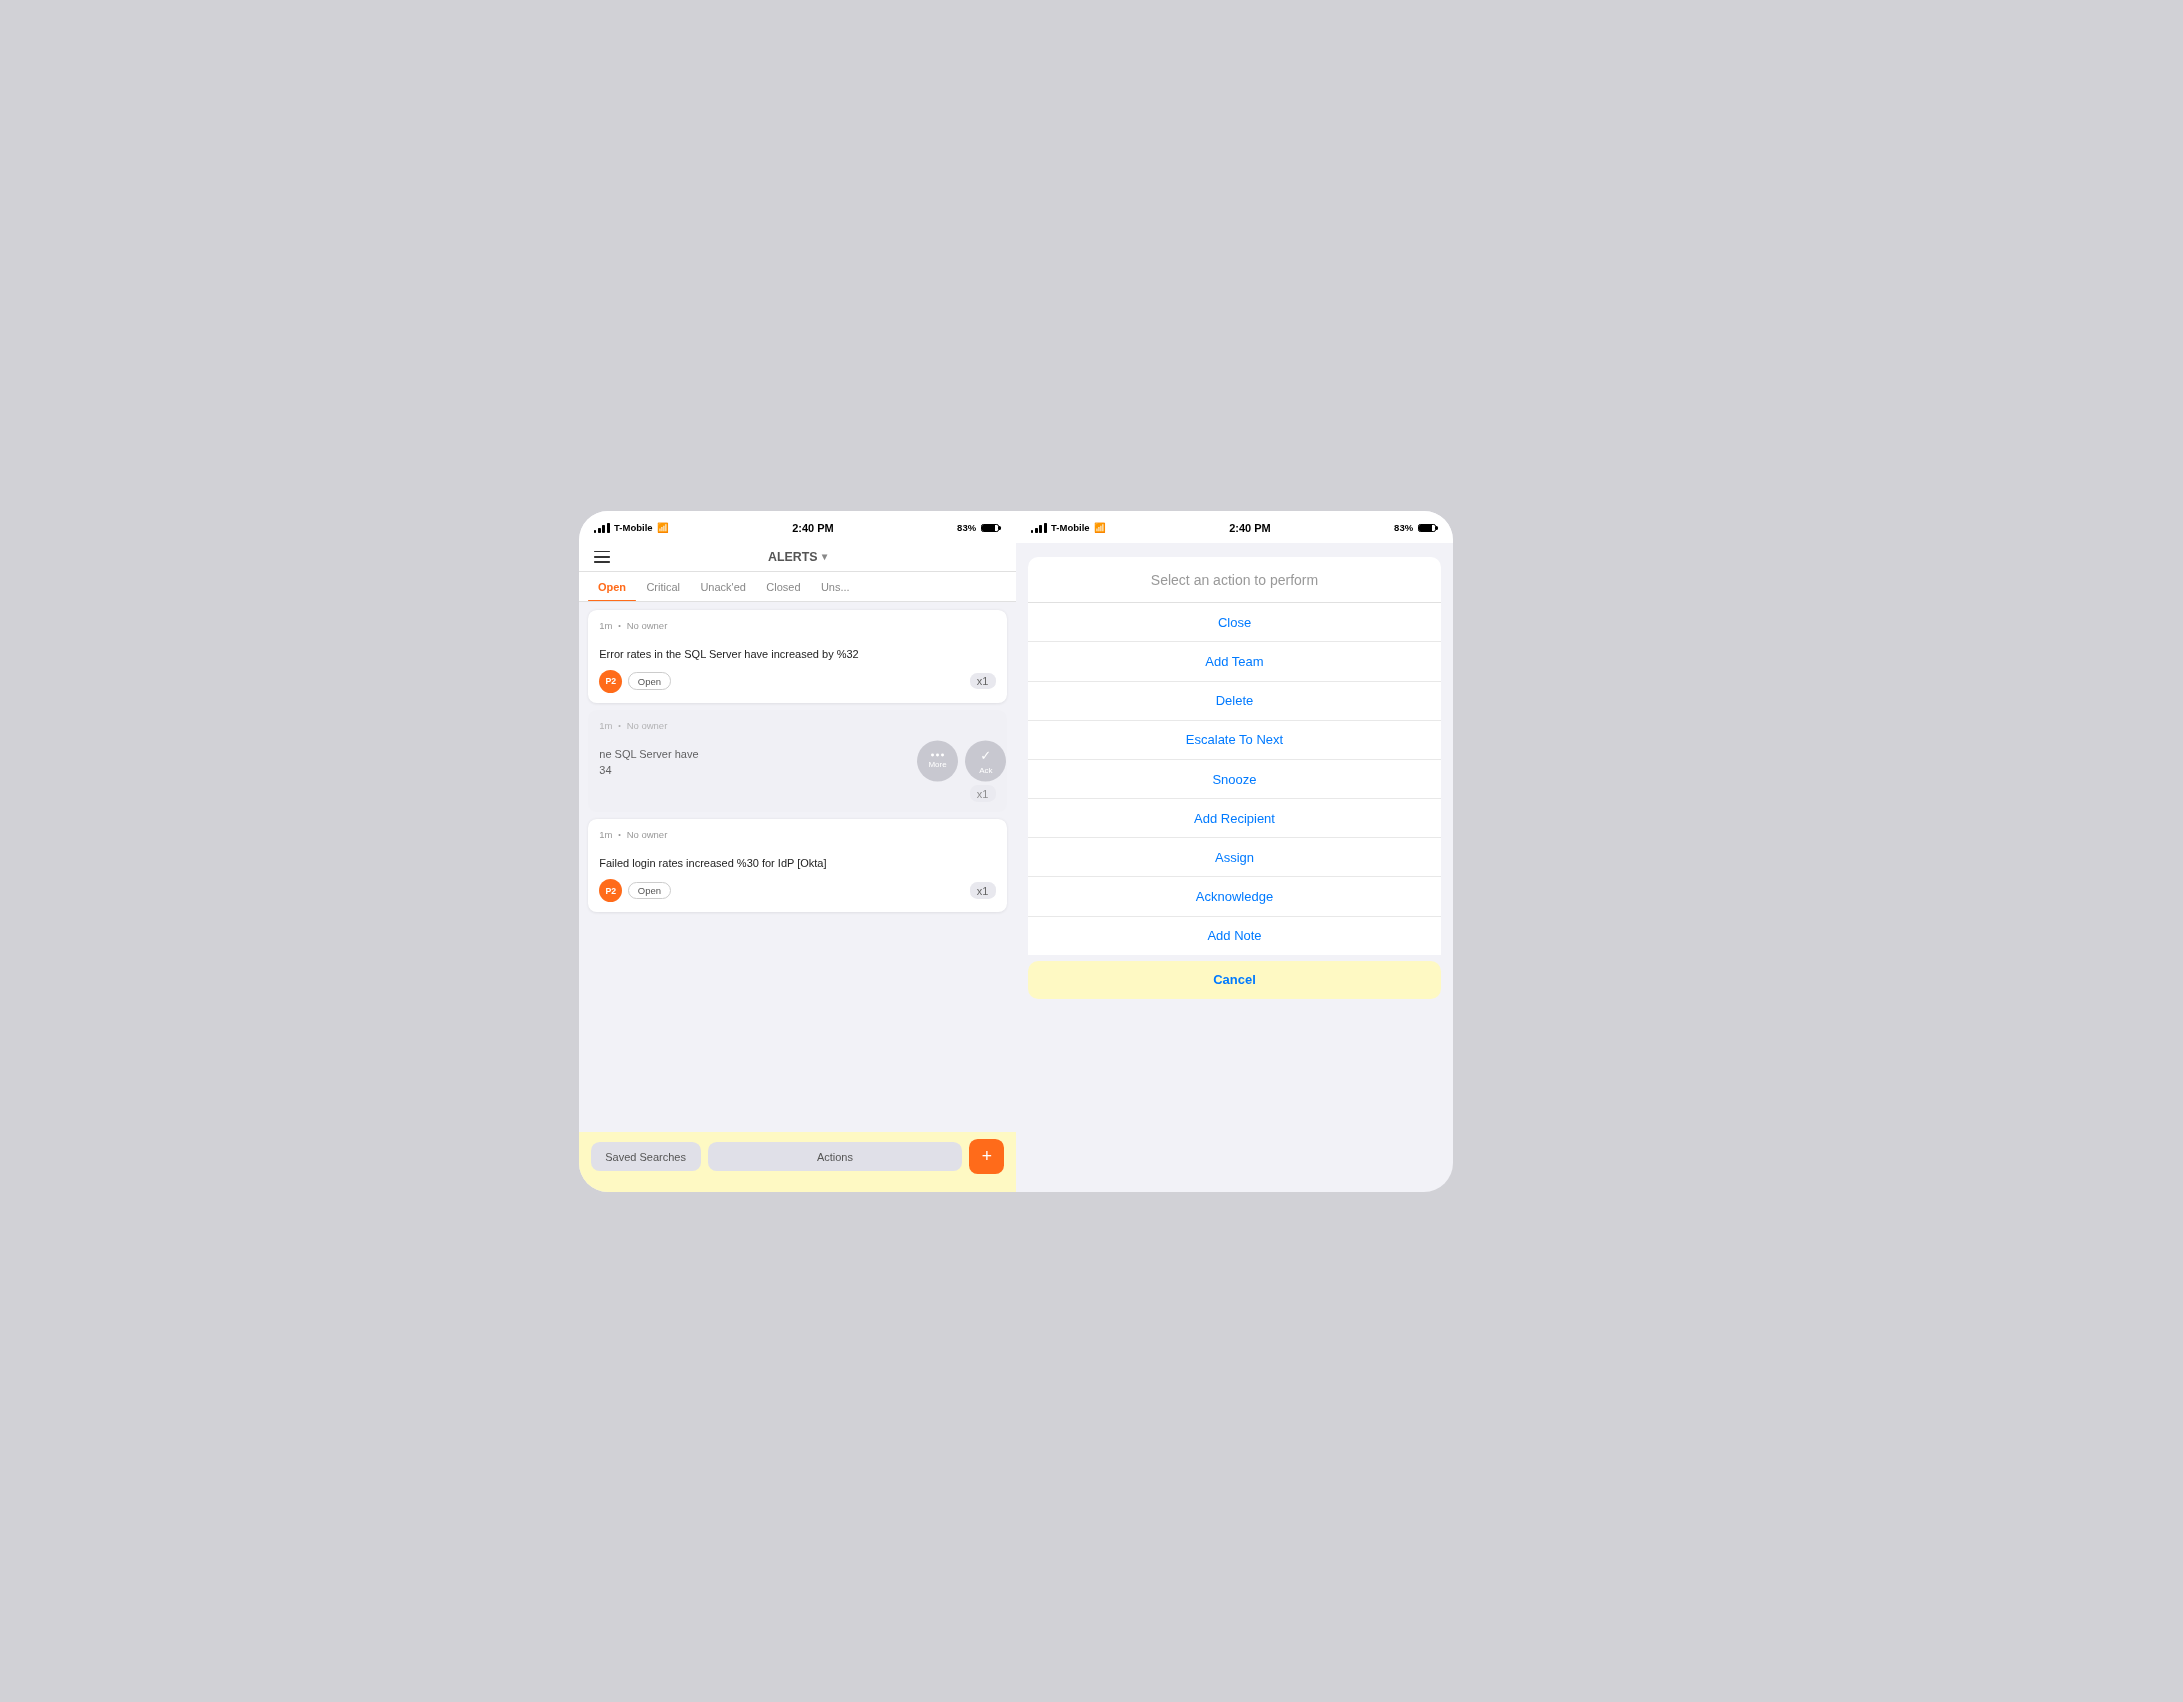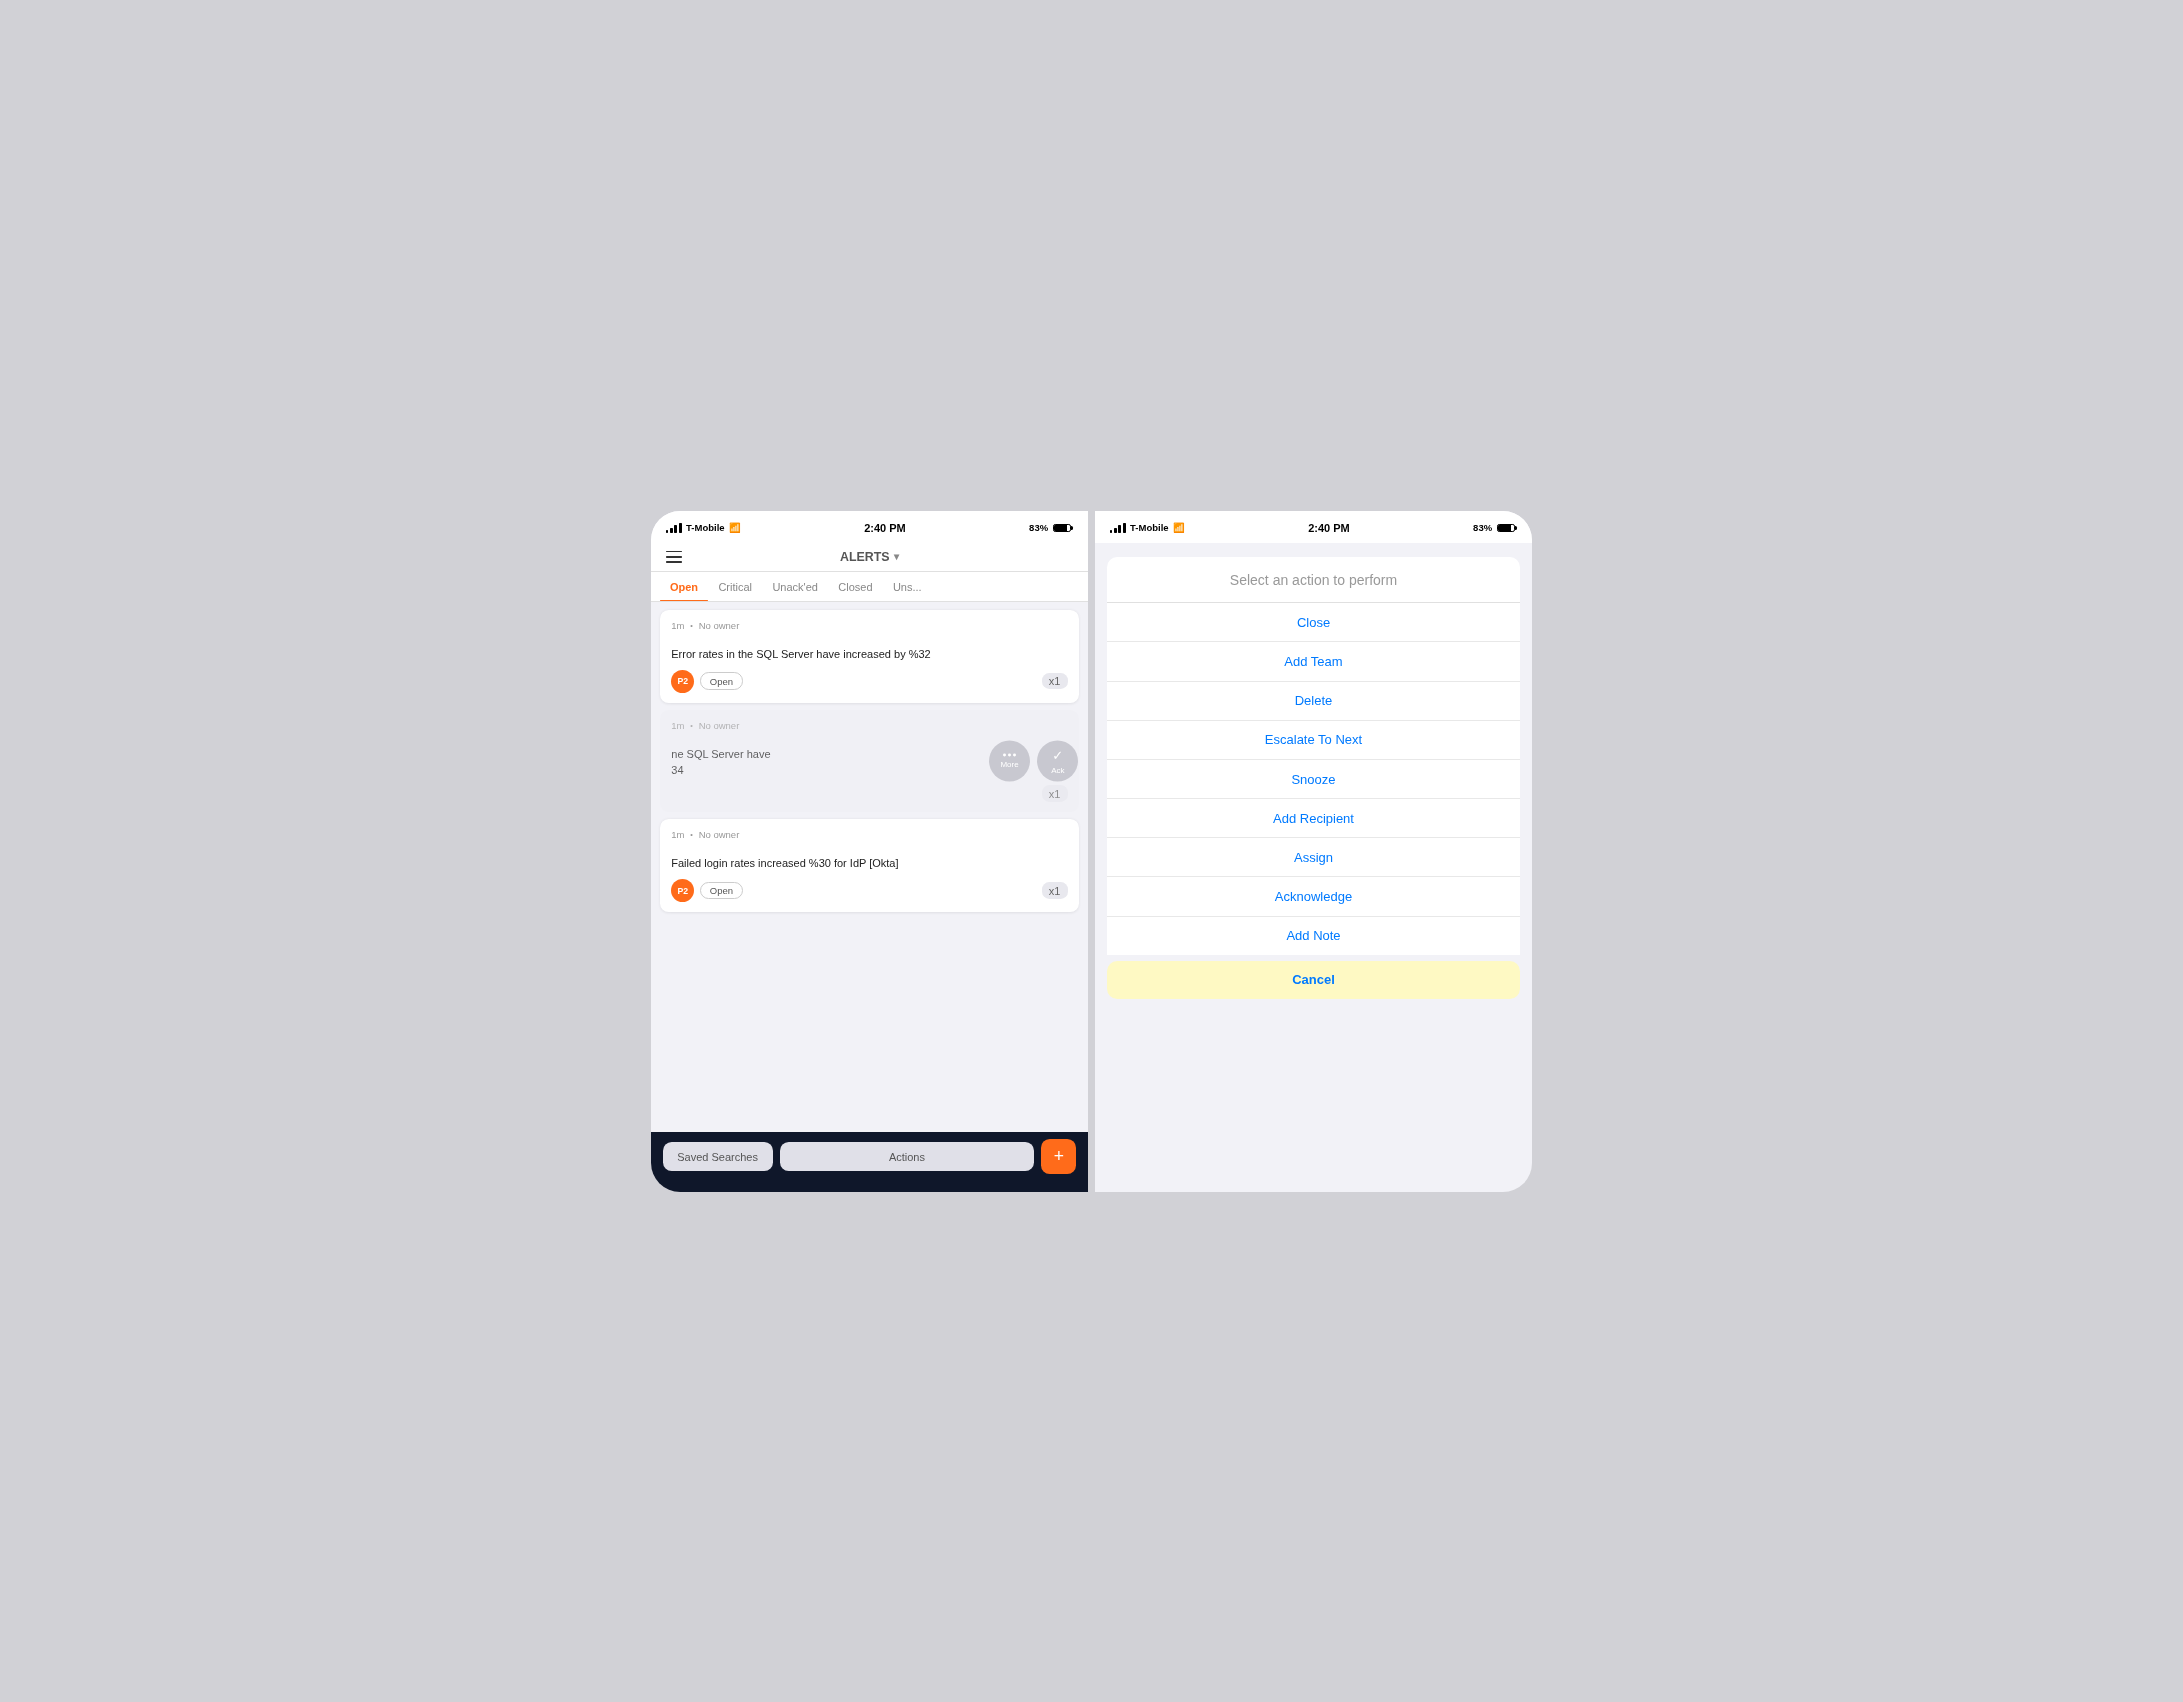--- a/index.html
+++ b/index.html
@@ -6,24 +6,23 @@
     body {
       font-family: -apple-system, BlinkMacSystemFont, 'Helvetica Neue', sans-serif;
       background: #d1d1d6;
       display: flex;
       justify-content: center;
       align-items: center;
       min-height: 100vh;
     }
     .phones-container {
       display: flex;
-      gap: 7px;
+      gap: 0;
       width: 1025px;
       height: 681px;
-      justify-content: center;
     }
     .phone {
       width: 437px;
       height: 681px;
       background: #f2f2f7;
       border-radius: 29px;
       overflow: hidden;
       position: relative;
       display: flex;
       flex-direction: column;
@@ -260,21 +259,21 @@
       font-size: 13px;
       color: white;
     }
 
     
     .bottom-bar {
       display: flex;
       align-items: center;
       padding: 7.3px 11.6px 17.5px;
       gap: 7.3px;
-      background: #0f172a;
+      background: #fef9c3;
     }
     .bottom-btn {
       background: #e0e0e8;
       border-radius: 8.7px;
       padding: 8.7px 14.6px;
       font-size: 11px;
       color: #555;
       cursor: pointer;
     }
     .bottom-btn-actions {

